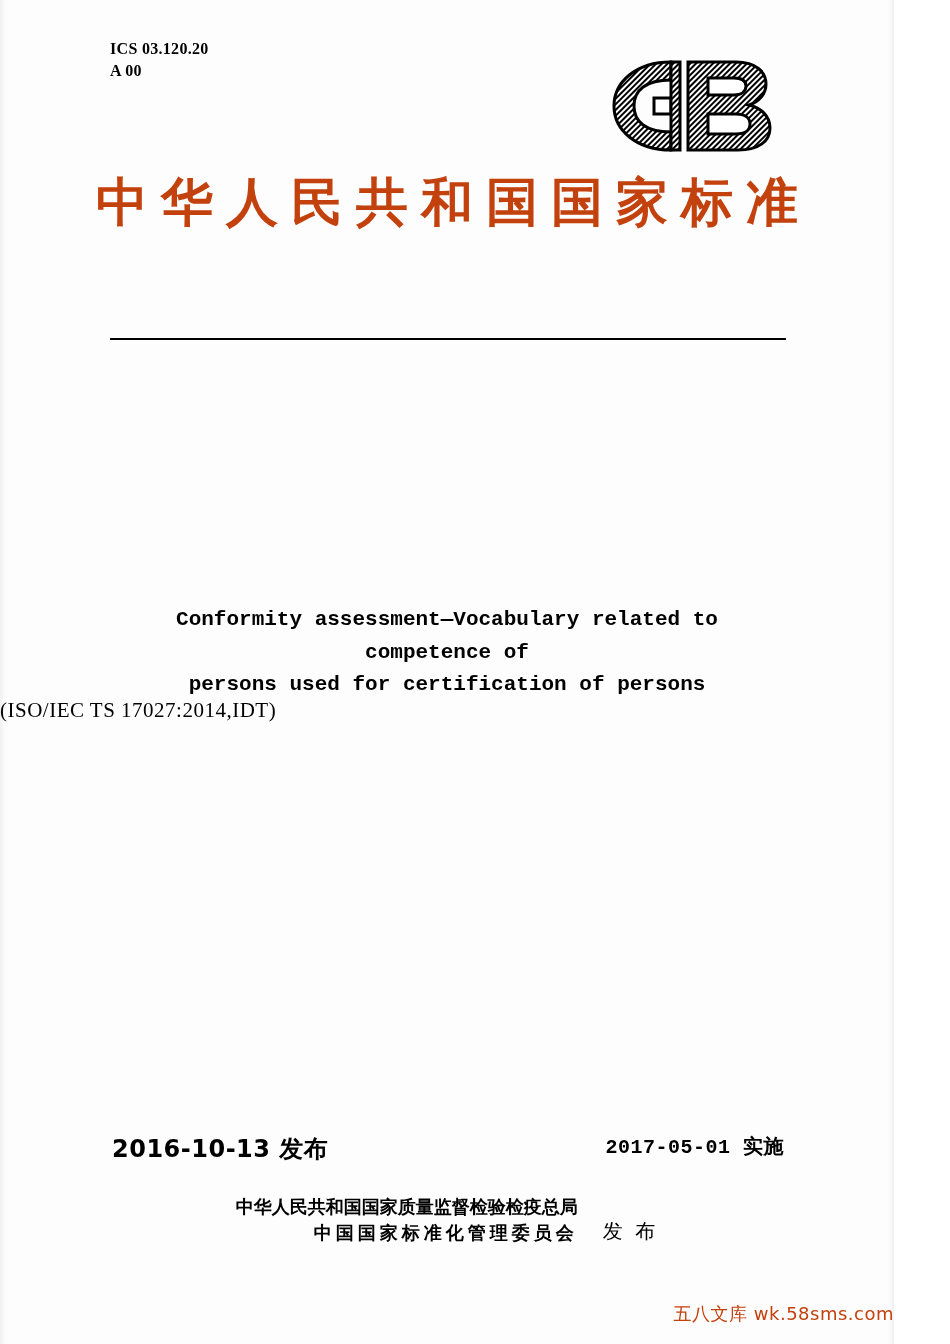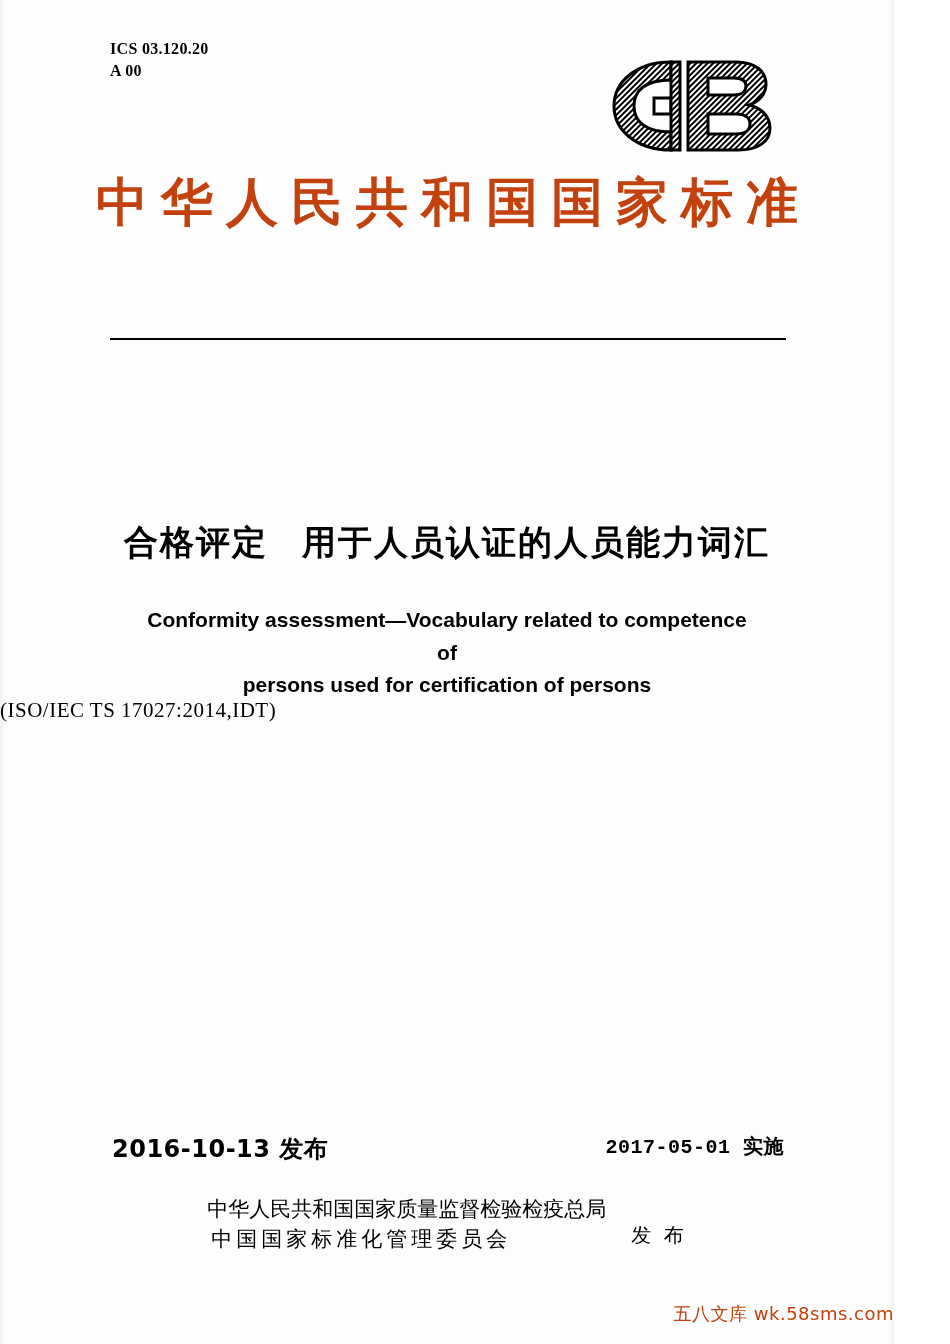--- a/index.html
+++ b/index.html
@@ -96,21 +96,21 @@
   }
   .cn-title .gap { display: inline-block; width: 34px; }
 
   
   .en-title {
     position: absolute;
     left: 145px;
     right: 145px;
     top: 604px;
     text-align: center;
-    font-family: Liberation Sans, sans-serif;
+    font-family: Liberation Mono, monospace;
     font-weight: bold;
     font-size: 21px;
     line-height: 1.55;
   }
 
   
   .idt-note {
     position: absolute;
     left: 0;
     right: 0;
@@ -144,24 +144,24 @@
   .issuer-wrap {
     position: absolute;
     left: 0;
     right: 0;
     top: 1194px;
     text-align: center;
   }
   .issuer-lines {
     display: inline-block;
     vertical-align: middle;
-    text-align: left;
-    font-family: "DejaVu Sans", "Liberation Sans", sans-serif;
-    font-weight: normal;
-    font-size: 21px;
+    text-align: right;
+    font-family: "DejaVu Sans", "Liberation Sans", sans-serif;
+    font-weight: bold;
+    font-size: 18px;
     line-height: 1.45;
   }
   .issuer-lines .l2 { letter-spacing: 4px; text-indent: 4px; }
   .issuer-publish {
     display: inline-block;
     vertical-align: middle;
     margin-left: 22px;
     margin-top: 22px;
     font-family: "DejaVu Sans", "Liberation Sans", sans-serif;
     font-weight: normal;
@@ -226,23 +226,20 @@
         <path d="M132 62 L160 62 C169 62 174 66 174 72 C174 78 169 82 160 82 L132 82 Z" fill="#ffffff" stroke="#000" stroke-width="3"></path>
       </g>
     </svg>
   </div>
 
   <div class="nat-title">中华人民共和国国家标准</div>
 
 
   <div class="header-rule"></div>
 
-  <div class="cn-title">
-    <span>合格评定</span><span class="gap"></span><span>用于人员认证的人员能力词汇</span>
-  </div>
 
   <div class="en-title">
     <div>Conformity assessment—Vocabulary related to competence of</div>
     <div>persons used for certification of persons</div>
   </div>
 
   <div class="idt-note">(ISO/IEC TS 17027:2014,IDT)</div>
 
   <div class="date-issue">2016-10-13 发布</div>
   <div class="date-impl">2017-05-01 实施</div>

